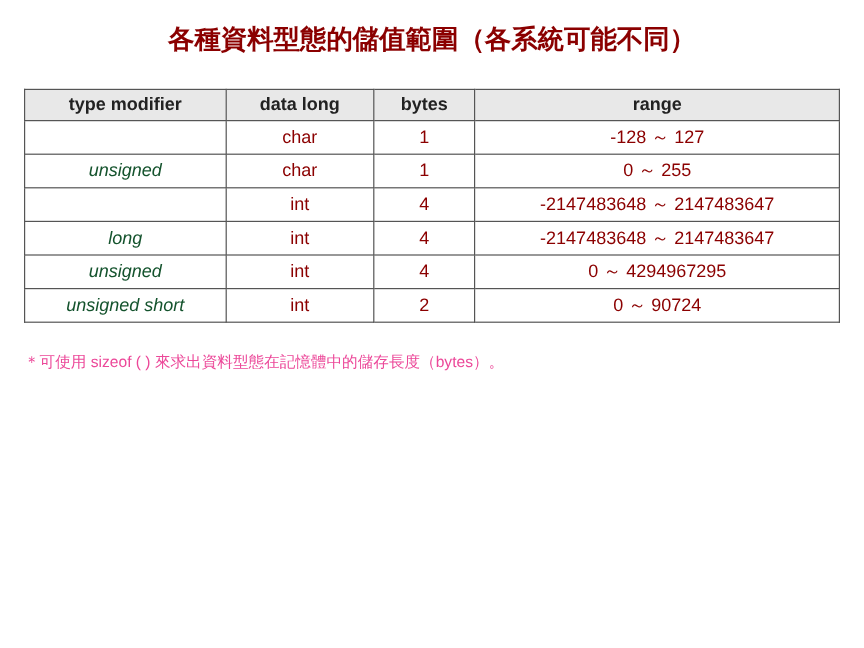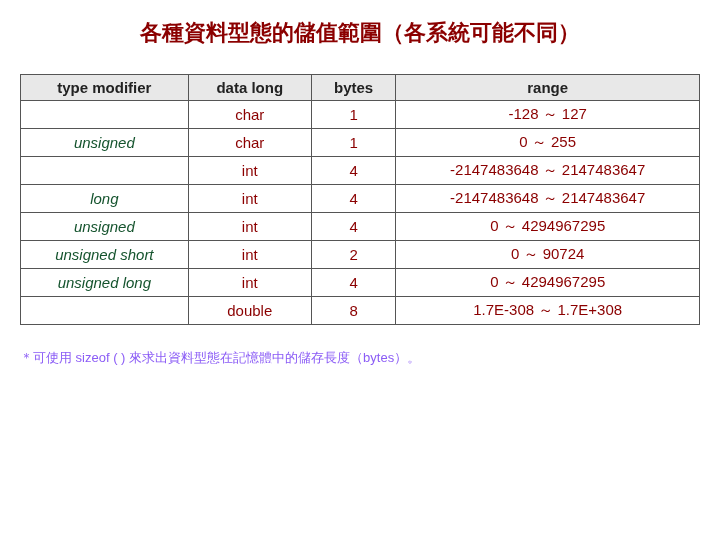--- a/index.html
+++ b/index.html
@@ -47,21 +47,21 @@
     tbody td.modifier {
       color: #14532d;
       font-style: italic;
     }
     tbody td.range-col {
       color: #8B0000;
       margin-top: 28px;
     }
     .footer {
       font-size: 13px;
-      color: #8b5cf6;
+      color: #ec4899;
       margin-top: 4px;
     }
   </style>
 </head>
 <body>
 
 <div class="page">
   <div class="title">各種資料型態的儲值範圍（各系統可能不同）</div>
   <table>
     <thead>
@@ -102,28 +102,16 @@
           <td>int</td>
           <td>4</td>
           <td class="range-col">0 ～ 4294967295</td>
         </tr>
         <tr>
           <td class="modifier">unsigned short</td>
           <td>int</td>
           <td>2</td>
           <td class="range-col">0 ～ 90724</td>
         </tr>
-        <tr>
-          <td class="modifier">unsigned long</td>
-          <td>int</td>
-          <td>4</td>
-          <td class="range-col">0 ～ 4294967295</td>
-        </tr>
-        <tr>
-          <td class="modifier"></td>
-          <td>double</td>
-          <td>8</td>
-          <td class="range-col">1.7E-308 ～ 1.7E+308</td>
-        </tr>
       </tbody>
   </table>
   <div class="footer">＊可使用 sizeof ( ) 來求出資料型態在記憶體中的儲存長度（bytes）。</div>
 </div>
 
 </body></html>

